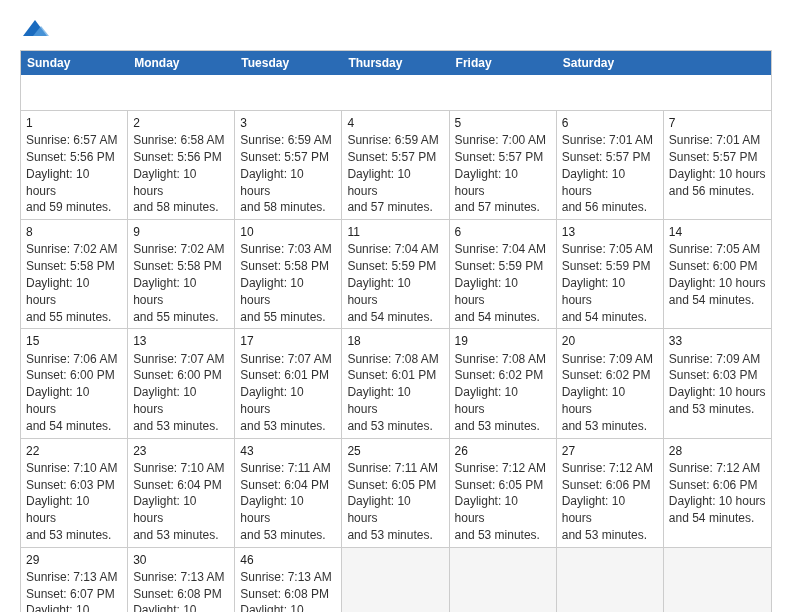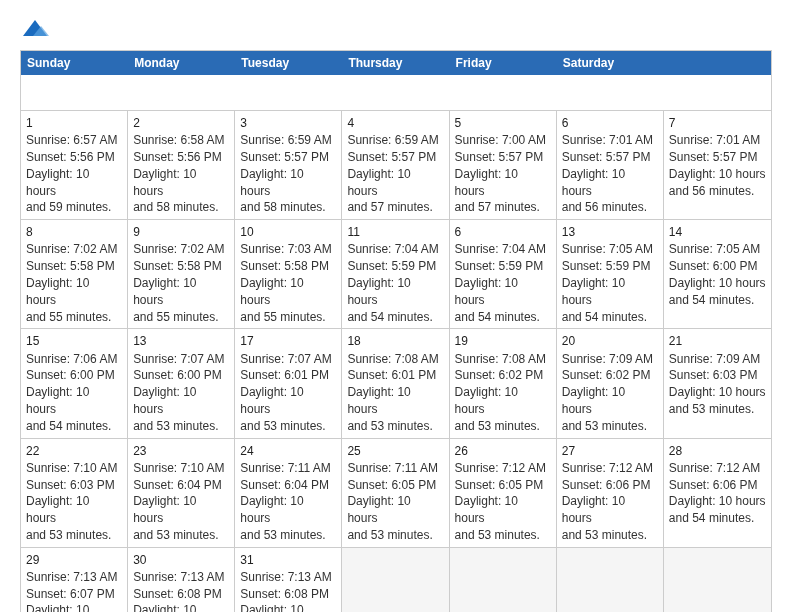--- a/index.html
+++ b/index.html
@@ -218,35 +218,35 @@
           </div>
           <div class="cal-cell">
             <span class="day-num">19</span>
             <div class="cell-text">Sunrise: 7:08 AM<br>Sunset: 6:02 PM<br>Daylight: 10 hours<br>and 53 minutes.</div>
           </div>
           <div class="cal-cell">
             <span class="day-num">20</span>
             <div class="cell-text">Sunrise: 7:09 AM<br>Sunset: 6:02 PM<br>Daylight: 10 hours<br>and 53 minutes.</div>
           </div>
           <div class="cal-cell">
-            <span class="day-num">21</span>
+            <span class="day-num">33</span>
             <div class="cell-text">Sunrise: 7:09 AM<br>Sunset: 6:03 PM<br>Daylight: 10 hours<br>and 53 minutes.</div>
           </div>
         </div>
         <div class="cal-row">
           <div class="cal-cell">
             <span class="day-num">22</span>
             <div class="cell-text">Sunrise: 7:10 AM<br>Sunset: 6:03 PM<br>Daylight: 10 hours<br>and 53 minutes.</div>
           </div>
           <div class="cal-cell">
             <span class="day-num">23</span>
             <div class="cell-text">Sunrise: 7:10 AM<br>Sunset: 6:04 PM<br>Daylight: 10 hours<br>and 53 minutes.</div>
           </div>
           <div class="cal-cell">
-            <span class="day-num">24</span>
+            <span class="day-num">43</span>
             <div class="cell-text">Sunrise: 7:11 AM<br>Sunset: 6:04 PM<br>Daylight: 10 hours<br>and 53 minutes.</div>
           </div>
           <div class="cal-cell">
             <span class="day-num">25</span>
             <div class="cell-text">Sunrise: 7:11 AM<br>Sunset: 6:05 PM<br>Daylight: 10 hours<br>and 53 minutes.</div>
           </div>
           <div class="cal-cell">
             <span class="day-num">26</span>
             <div class="cell-text">Sunrise: 7:12 AM<br>Sunset: 6:05 PM<br>Daylight: 10 hours<br>and 53 minutes.</div>
           </div>
@@ -262,21 +262,21 @@
         <div class="cal-row">
           <div class="cal-cell">
             <span class="day-num">29</span>
             <div class="cell-text">Sunrise: 7:13 AM<br>Sunset: 6:07 PM<br>Daylight: 10 hours<br>and 54 minutes.</div>
           </div>
           <div class="cal-cell">
             <span class="day-num">30</span>
             <div class="cell-text">Sunrise: 7:13 AM<br>Sunset: 6:08 PM<br>Daylight: 10 hours<br>and 54 minutes.</div>
           </div>
           <div class="cal-cell">
-            <span class="day-num">31</span>
+            <span class="day-num">46</span>
             <div class="cell-text">Sunrise: 7:13 AM<br>Sunset: 6:08 PM<br>Daylight: 10 hours<br>and 54 minutes.</div>
           </div>
           <div class="cal-cell empty"></div>
           <div class="cal-cell empty"></div>
           <div class="cal-cell empty"></div>
           <div class="cal-cell empty"></div>
         </div>
       </div>
   </div>
 </div>

